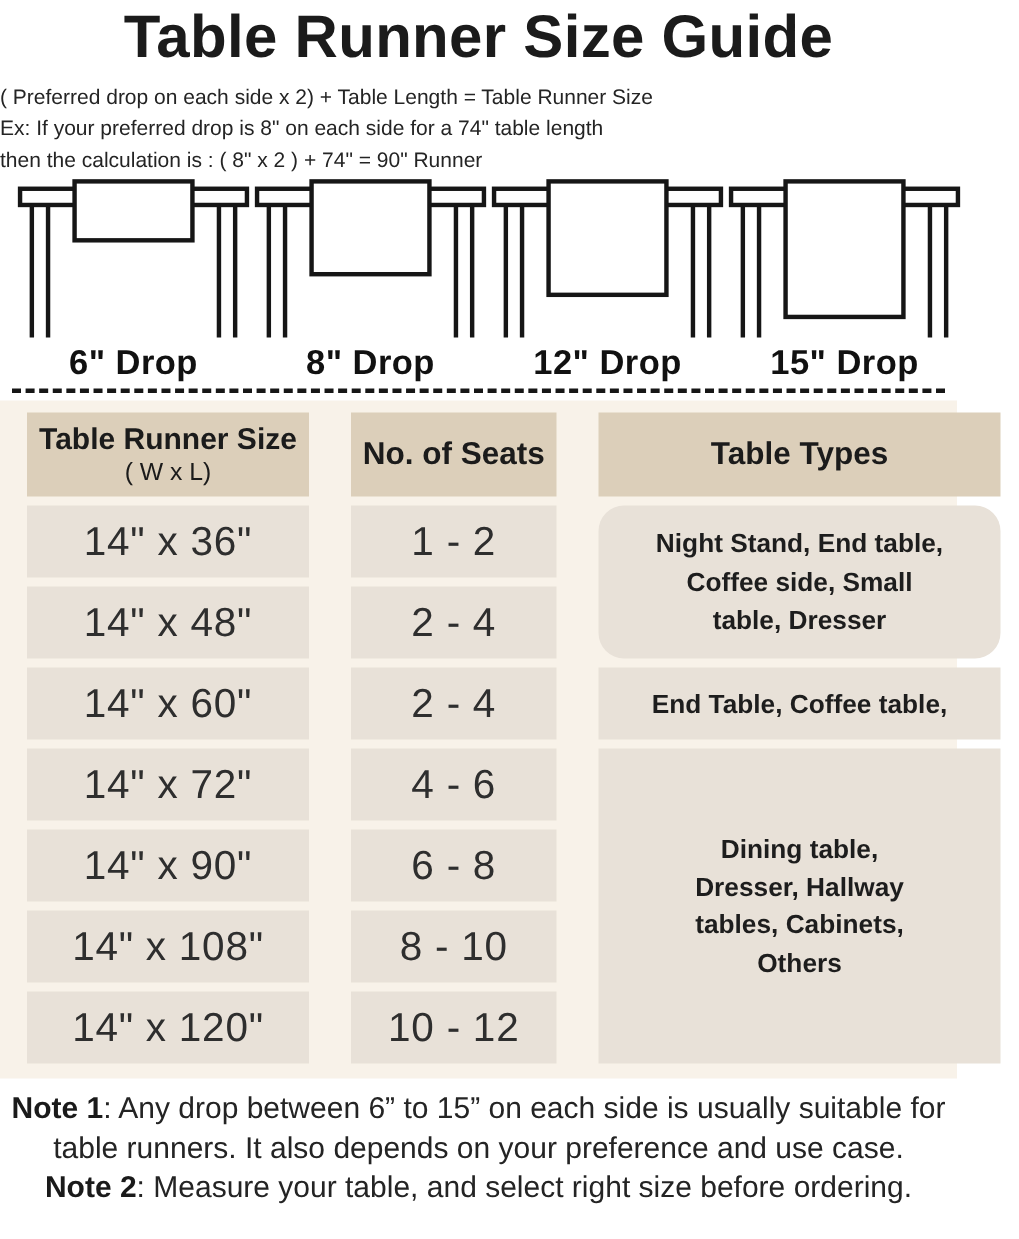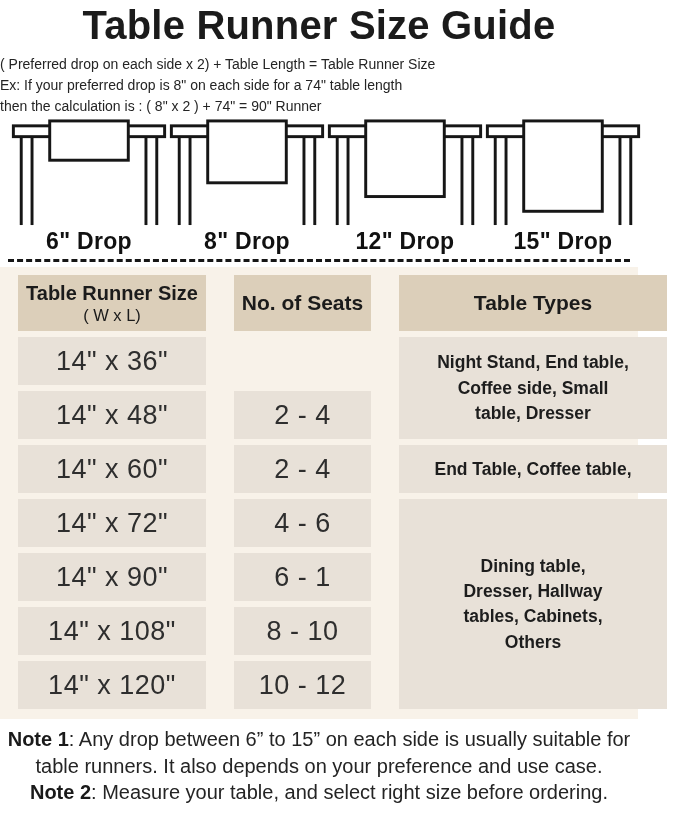--- a/index.html
+++ b/index.html
@@ -99,21 +99,21 @@
   .type-cell {
     flex-direction: column;
     font-weight: 700;
     font-size: 17.5px;
     line-height: 1.45;
     color: #1d1d1d;
   }
   .c1 { grid-column: 1; align-items: center; } .c2 { grid-column: 2; } .c3 { grid-column: 3; }
   .r1 { grid-row: 1; } .r2 { grid-row: 2; } .r3 { grid-row: 3; } .r4 { grid-row: 4; }
   .r5 { grid-row: 5; } .r6 { grid-row: 6; } .r7 { grid-row: 7; } .r8 { grid-row: 8; }
-  .rspan2 { grid-row: 2 / span 2; }
+  .rspan2 { grid-row: 2 / span 2; border-radius: 17px; }
   .rspan4 { grid-row: 5 / span 4; }
 
   .notes {
     margin-top: 7px;
     padding: 0 6px;
     text-align: center;
     font-size: 20px;
     line-height: 1.32;
     color: #242424;
   }
@@ -198,24 +198,25 @@
       <div class="cell hcell h-one c3 r1">Table Types</div>
 
       <div class="cell val-cell c1 r2">14" x 36"</div>
       <div class="cell val-cell c1 r3">14" x 48"</div>
       <div class="cell val-cell c1 r4">14" x 60"</div>
       <div class="cell val-cell c1 r5">14" x 72"</div>
       <div class="cell val-cell c1 r6">14" x 90"</div>
       <div class="cell val-cell c1 r7">14" x 108"</div>
       <div class="cell val-cell c1 r8">14" x 120"</div>
 
+      <div class="cell val-cell c2 r2">1 - 2</div>
       <div class="cell val-cell c2 r3">2 - 4</div>
       <div class="cell val-cell c2 r4">2 - 4</div>
       <div class="cell val-cell c2 r5">4 - 6</div>
-      <div class="cell val-cell c2 r6">6 - 1</div>
+      <div class="cell val-cell c2 r6">6 - 8</div>
       <div class="cell val-cell c2 r7">8 - 10</div>
       <div class="cell val-cell c2 r8">10 - 12</div>
 
       <div class="cell type-cell c3 rspan2">
         <div>Night Stand, End table,</div>
         <div>Coffee side, Small</div>
         <div>table, Dresser</div>
       </div>
       <div class="cell type-cell c3 r4">
         <div>End Table, Coffee table,</div>

